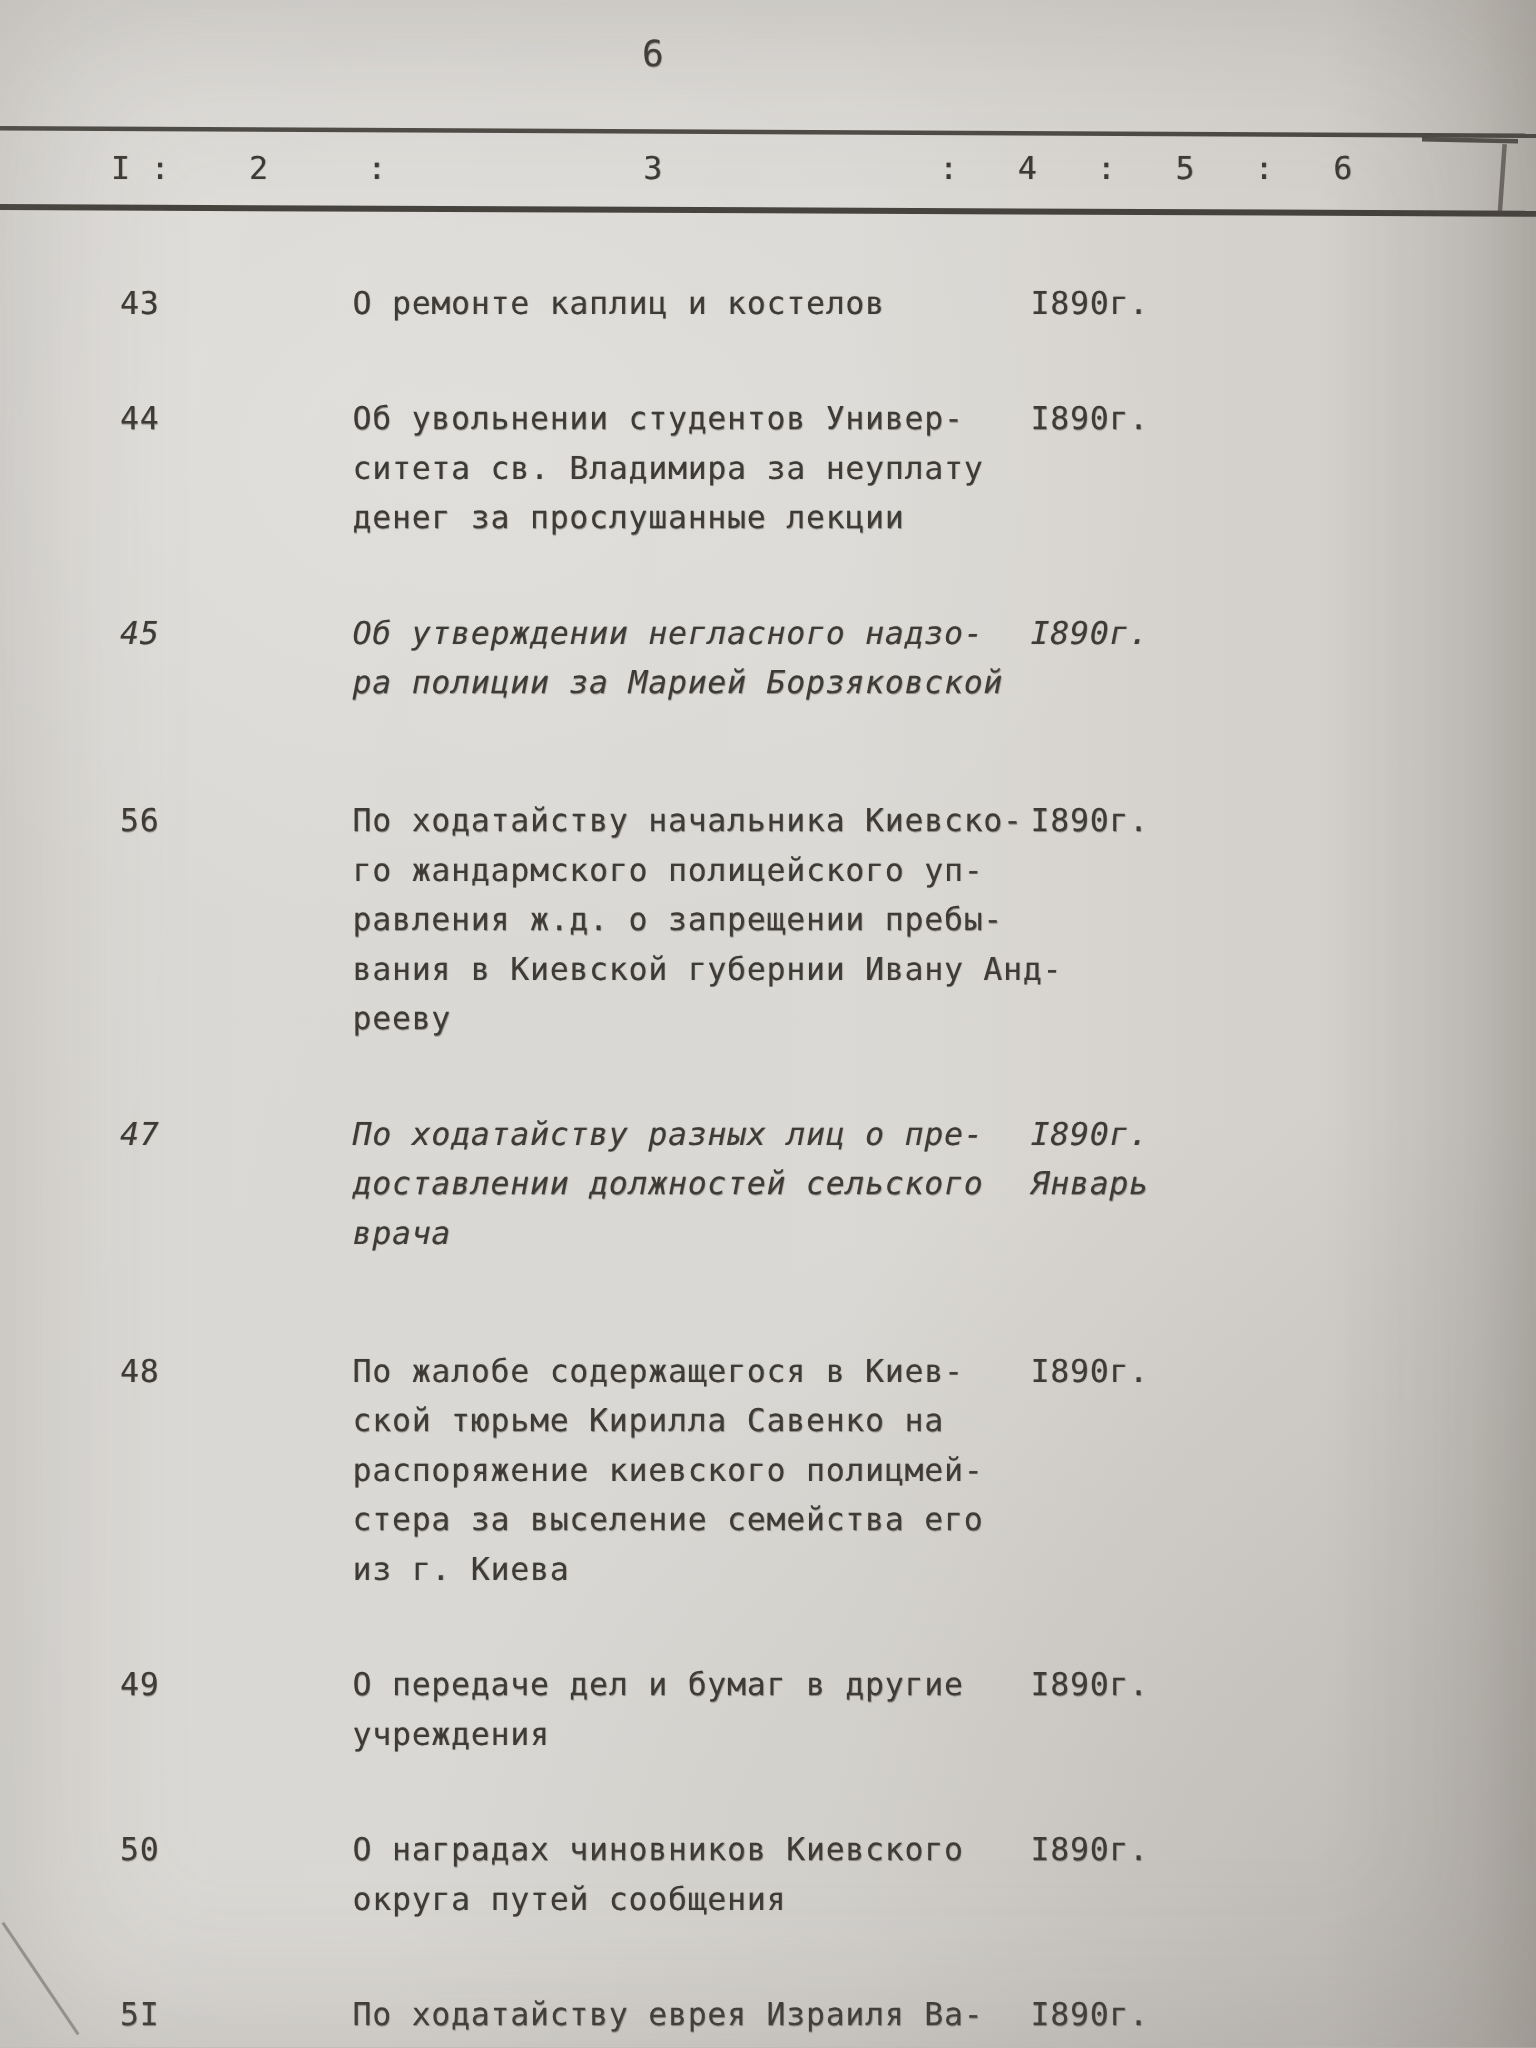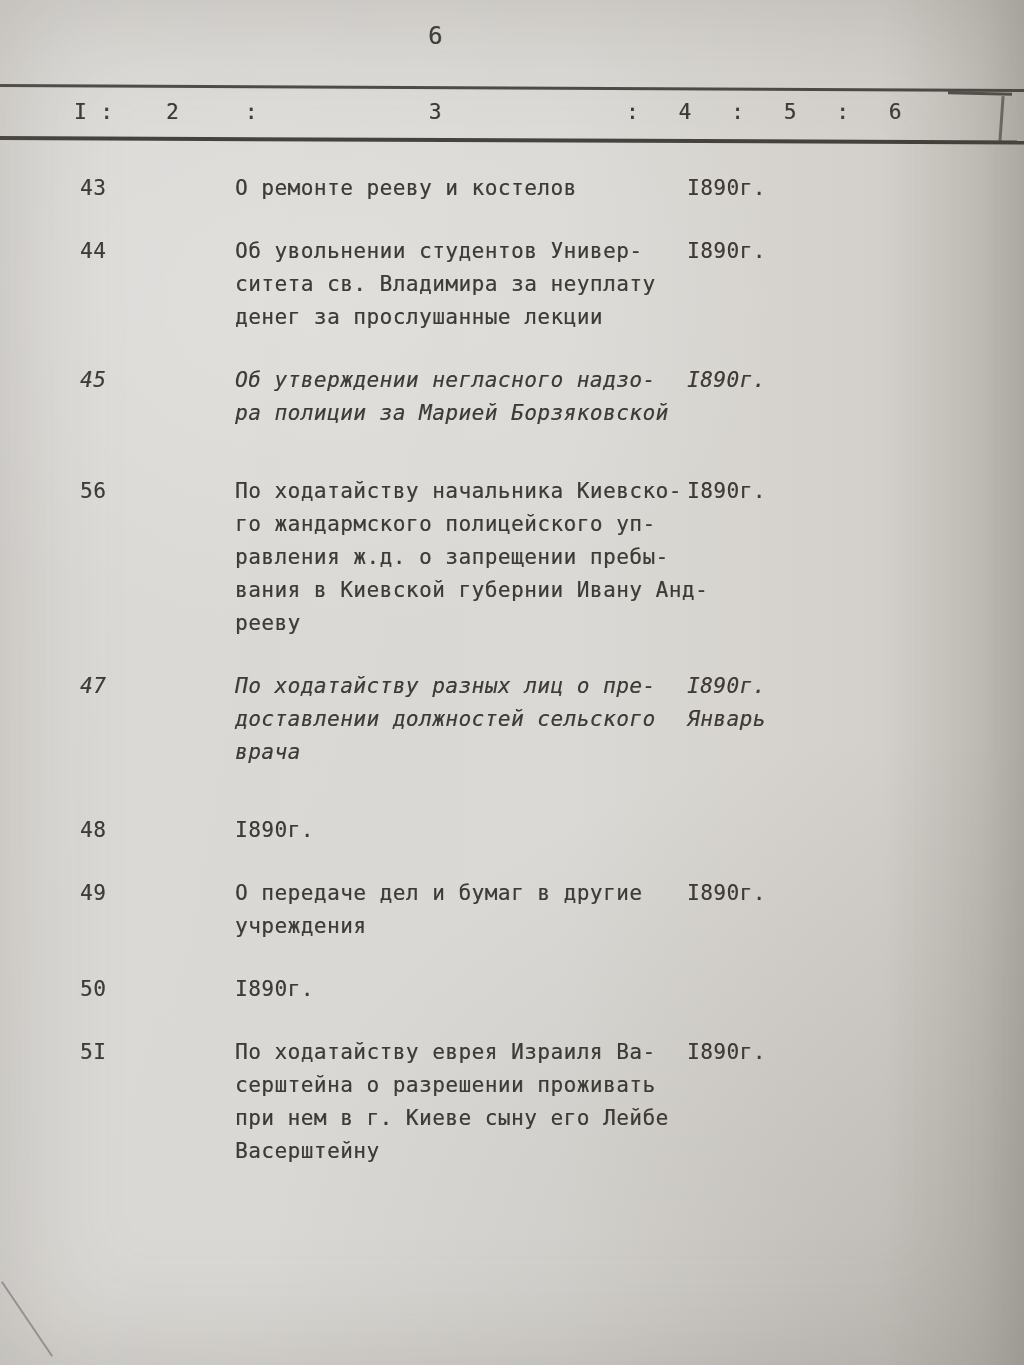--- a/index.html
+++ b/index.html
@@ -56,21 +56,21 @@
     position:absolute;left:80px;top:172px;width:944px;
     font-size:21px;line-height:33px;
   }
   .row{
     display:grid;
     grid-template-columns:155px 452px 1fr;
     margin-bottom:30px;
     align-items:start;
   }
   .row.gap-lg{margin-bottom:45px;font-style:italic;}
-  .cell{white-space:pre-line;}
+  .cell{white-space:pre-line;margin-top:14px;}
   .cell.desc{white-space:pre;}
   .cell.date{white-space:pre-line;}
 </style>
 </head>
 <body>
 
 <div class="sheet">
 
   <div class="page-num ink">6</div>
 
@@ -78,21 +78,21 @@
   <div class="header-row ink">I :    2     :             3              :   4   :   5   :   6</div>
   <div class="rule rule-mid"></div>
   <div class="edge-mark-h"></div>
   <div class="edge-mark-v"></div>
   <div class="corner-line"></div>
 
   <div class="content ink">
 
     <div class="row">
       <div class="cell num">43</div>
-      <div class="cell desc">О ремонте рееву и костелов</div>
+      <div class="cell desc">О ремонте каплиц и костелов</div>
       <div class="cell date">I890г.</div>
     </div>
 
     <div class="row">
       <div class="cell num">44</div>
       <div class="cell desc">Об увольнении студентов Универ-
 ситета св. Владимира за неуплату
 денег за прослушанные лекции</div>
       <div class="cell date">I890г.</div>
     </div>
@@ -118,32 +118,39 @@
       <div class="cell num">47</div>
       <div class="cell desc">По ходатайству разных лиц о пре-
 доставлении должностей сельского
 врача</div>
       <div class="cell date">I890г.
 Январь</div>
     </div>
 
     <div class="row">
       <div class="cell num">48</div>
+      <div class="cell desc">По жалобе содержащегося в Киев-
+ской тюрьме Кирилла Савенко на
+распоряжение киевского полицмей-
+стера за выселение семейства его
+из г. Киева</div>
       <div class="cell date">I890г.</div>
     </div>
 
     <div class="row">
       <div class="cell num">49</div>
       <div class="cell desc">О передаче дел и бумаг в другие
 учреждения</div>
       <div class="cell date">I890г.</div>
     </div>
 
     <div class="row">
       <div class="cell num">50</div>
+      <div class="cell desc">О наградах чиновников Киевского
+округа путей сообщения</div>
       <div class="cell date">I890г.</div>
     </div>
 
     <div class="row">
       <div class="cell num">5I</div>
       <div class="cell desc">По ходатайству еврея Израиля Ва-
 серштейна о разрешении проживать
 при нем в г. Киеве сыну его Лейбе
 Васерштейну</div>
       <div class="cell date">I890г.</div>

